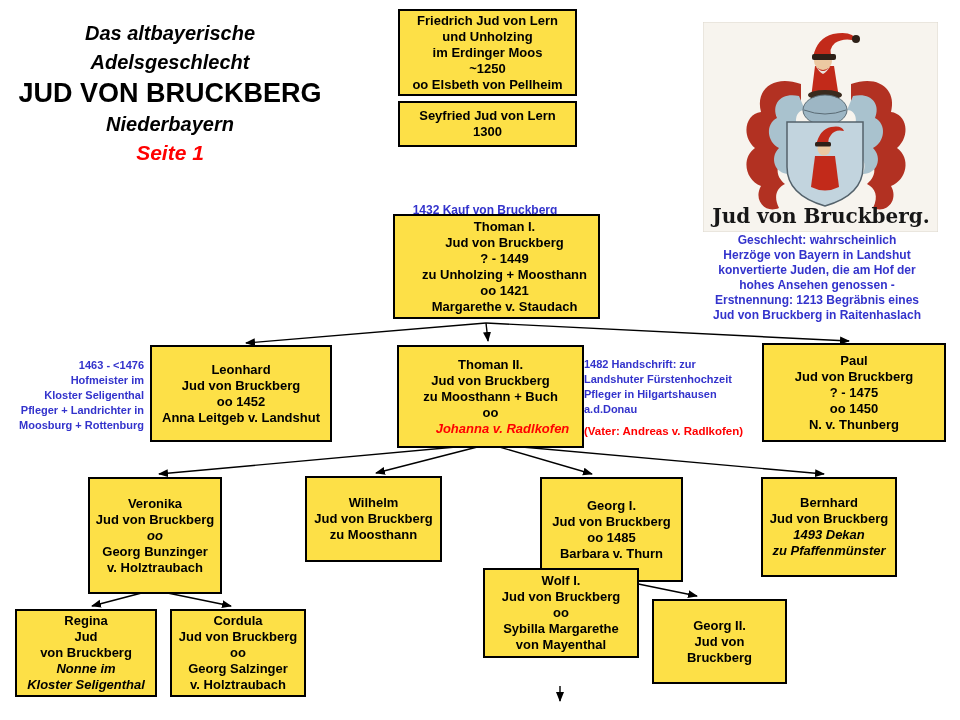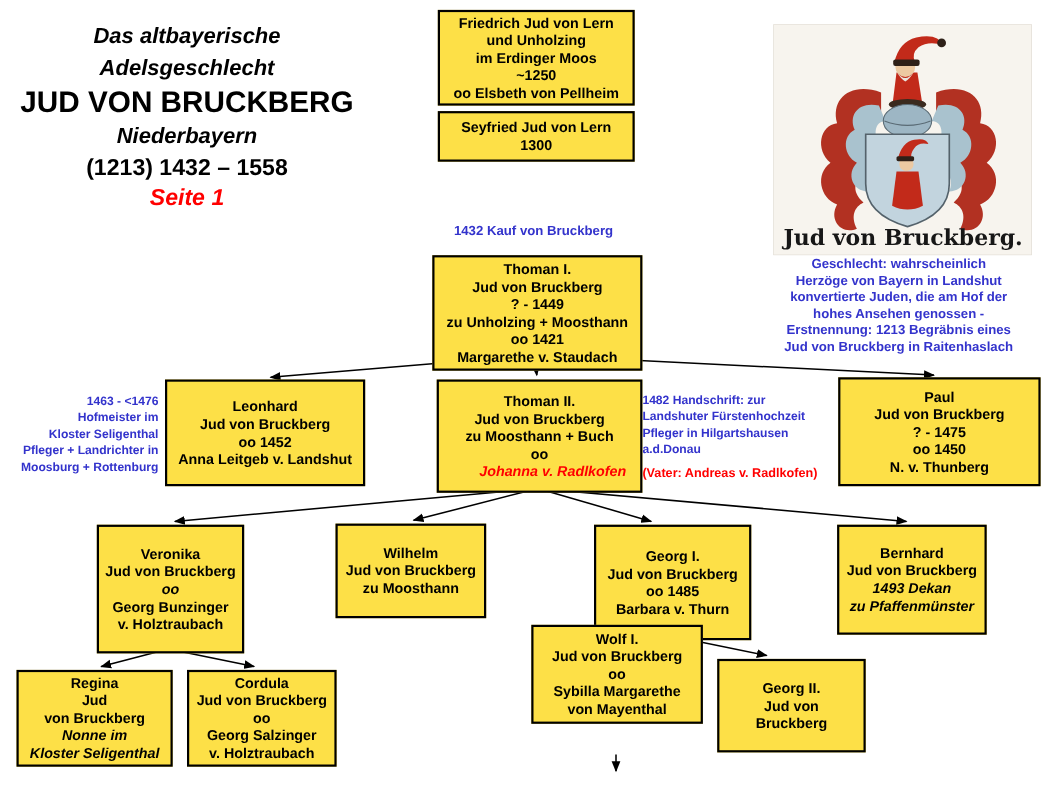--- a/index.html
+++ b/index.html
@@ -54,21 +54,20 @@
       <line x1="609" y1="578" x2="697" y2="596" marker-end="url(#arr)"></line>
       <line x1="560" y1="686" x2="560" y2="701" marker-end="url(#arr)"></line>
     </g>
   </svg>
 
   <div class="title">
     <div class="t-sub">Das altbayerische</div>
     <div class="t-sub">Adelsgeschlecht</div>
     <div class="t-name">JUD VON BRUCKBERG</div>
     <div class="t-region">Niederbayern</div>
-    <div class="t-years">(1213) 1432 – 1558</div>
     <div class="t-page">Seite 1</div>
   </div>
 
   <div class="crest-wrap">
     <svg viewBox="0 0 235 210" width="235" height="210">
       <rect x="0" y="0" width="235" height="210" fill="#f7f4ee" stroke="#ddd8ce"></rect>
 
       <g>
         <path d="M98,62 C70,52 52,68 58,90 C42,92 38,114 52,126 C38,136 42,158 58,164 C50,178 62,192 76,186 C70,174 74,166 82,162 C70,152 74,140 84,136 C72,126 76,112 88,110 C78,100 82,84 98,84 Z" fill="#b23122"></path>
         <path d="M96,74 C78,70 68,82 74,96 C62,102 64,120 76,126 C66,136 72,152 86,152 C82,142 86,134 94,132 C86,124 88,112 98,110 C90,102 92,88 102,88 Z" fill="#a9c2ce"></path>
@@ -122,21 +121,21 @@
   <div class="pbox" style="left:398px;top:101px;width:175px;height:42px;">
     <span>Seyfried Jud von Lern</span>
     <span>1300</span>
   </div>
 
 
   <div class="note c" style="left:390px;top:203px;width:190px;font-size:12px;">
     <span>1432 Kauf von Bruckberg</span>
   </div>
 
-  <div class="pbox" style="left:393px;top:232px;width:187px;height:101px;">
+  <div class="pbox" style="left:393px;top:214px;width:187px;height:101px;padding-left:16px;">
     <span>Thoman I.</span>
     <span>Jud von Bruckberg</span>
     <span>? - 1449</span>
     <span>zu Unholzing + Moosthann</span>
     <span>oo 1421</span>
     <span>Margarethe v. Staudach</span>
   </div>
 
   <div class="note r" style="left:14px;top:358px;width:130px;">
     <span>1463 - &lt;1476</span>

